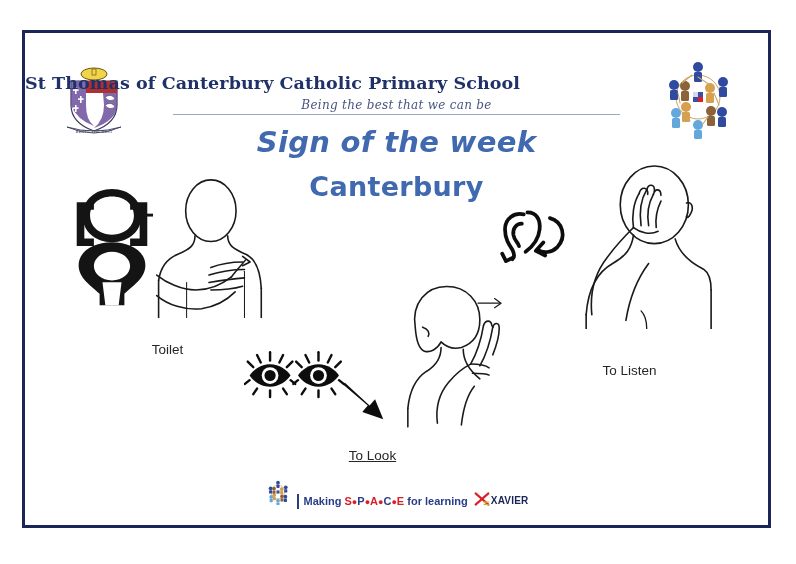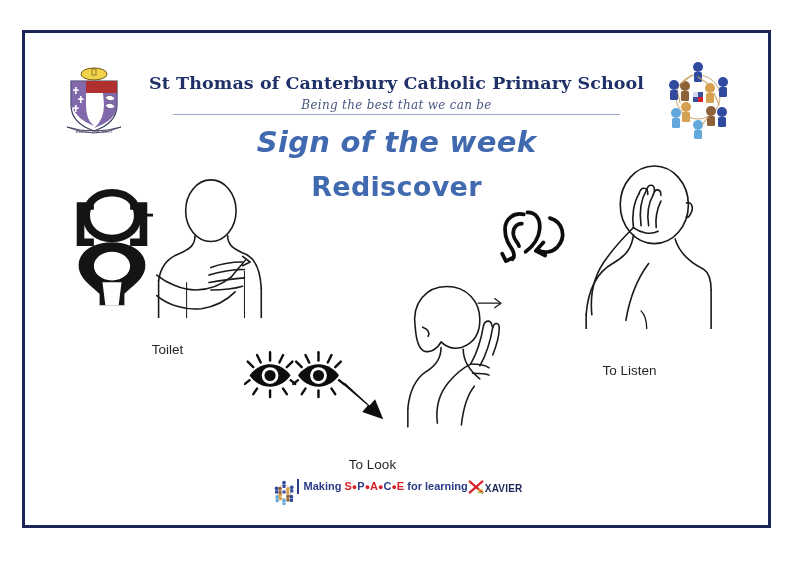--- a/index.html
+++ b/index.html
@@ -36,21 +36,20 @@
     right: 28px;
     top: 22px;
     width: 84px;
     height: 84px;
   }
 
   .school-name {
     position: absolute;
     left: 0; right: 0;
     top: 40px;
-    text-align: center;
     font-family: "DejaVu Serif", serif;
     font-weight: bold;
     font-size: 17.5px;
     letter-spacing: .1px;
     color: #1f3168;
   }
   .motto {
     position: absolute;
     left: 0; right: 0;
     top: 65px;
@@ -109,22 +108,23 @@
   #sign-listen   { left: 462px; top: 130px;  width: 235px; }
 
   .art-row { display: flex; align-items: center; justify-content: center; }
 
   
   #footer {
     position: absolute;
     left: 0; right: 0;
     bottom: 16px;
     display: flex;
-    align-items: flex-start;
+    align-items: flex-end;
     justify-content: center;
+    gap: 6px;
   }
   .space-text {
     font-family: "Liberation Sans", sans-serif;
     font-weight: bold;
     font-size: 11px;
     color: #2a3c86;
     white-space: nowrap;
     border-left: 2px solid #2a3c86;
     padding-left: 5px;
     line-height: 14px;
@@ -228,21 +228,21 @@
           <path d="M24 48 L22 38"></path>
           <path d="M26 28 L36 20"></path>
       </g>
     </svg>
   </div>
 
   <div class="school-name">St Thomas of Canterbury Catholic Primary School</div>
   <div class="motto">Being the best that we can be</div>
   <div class="rule"></div>
   <div class="headline">Sign of the week</div>
-  <div class="subhead">Rediscover</div>
+  <div class="subhead">Canterbury</div>
 
   <div class="sign" id="sign-toilet">
     <div class="art-row">
 
       <span>
         <svg viewBox="0 0 86 128" width="82" height="124">
           <g fill="#141414">
 
             <path d="M43 2 C61 2 74 14 74 30 C74 46 61 58 43 58 C25 58 12 46 12 30 C12 14 25 2 43 2 Z
                      M43 10 C29 10 20 19 20 30 C20 41 29 50 43 50 C57 50 66 41 66 30 C66 19 57 10 43 10 Z"></path>
@@ -362,21 +362,21 @@
             <path d="M98 102 C106 102 112 102 116 104"></path>
             <path d="M110 50 C112 44 118 44 119 50 L120 52"></path>
             <path d="M120 52 C122 46 127 47 127 53 C127 60 124 72 120 82"></path>
 
             <path d="M104 26 L128 26" stroke-width="1.3"></path>
             <path d="M122 21 L129 26 L122 31" stroke-width="1.3"></path>
           </g>
         </svg>
       </span>
     </div>
-    <div class="sign-caption" style="margin-top:25px;">To Look</div>
+    <div class="sign-caption" style="margin-top:16px;text-decoration:underline;">To Look</div>
   </div>
 
   <div class="sign" id="sign-listen">
     <div class="art-row" style="align-items:flex-start;">
 
       <span style="margin-top:42px;">
         <svg viewBox="0 0 78 62" width="74" height="58">
           <g fill="none" stroke="#0d0d0d" stroke-width="4" stroke-linecap="round" stroke-linejoin="round">
 
             <path d="M28 10 C18 8 8 14 8 26 C8 36 12 42 16 48 C18 52 18 56 16 58"></path>

